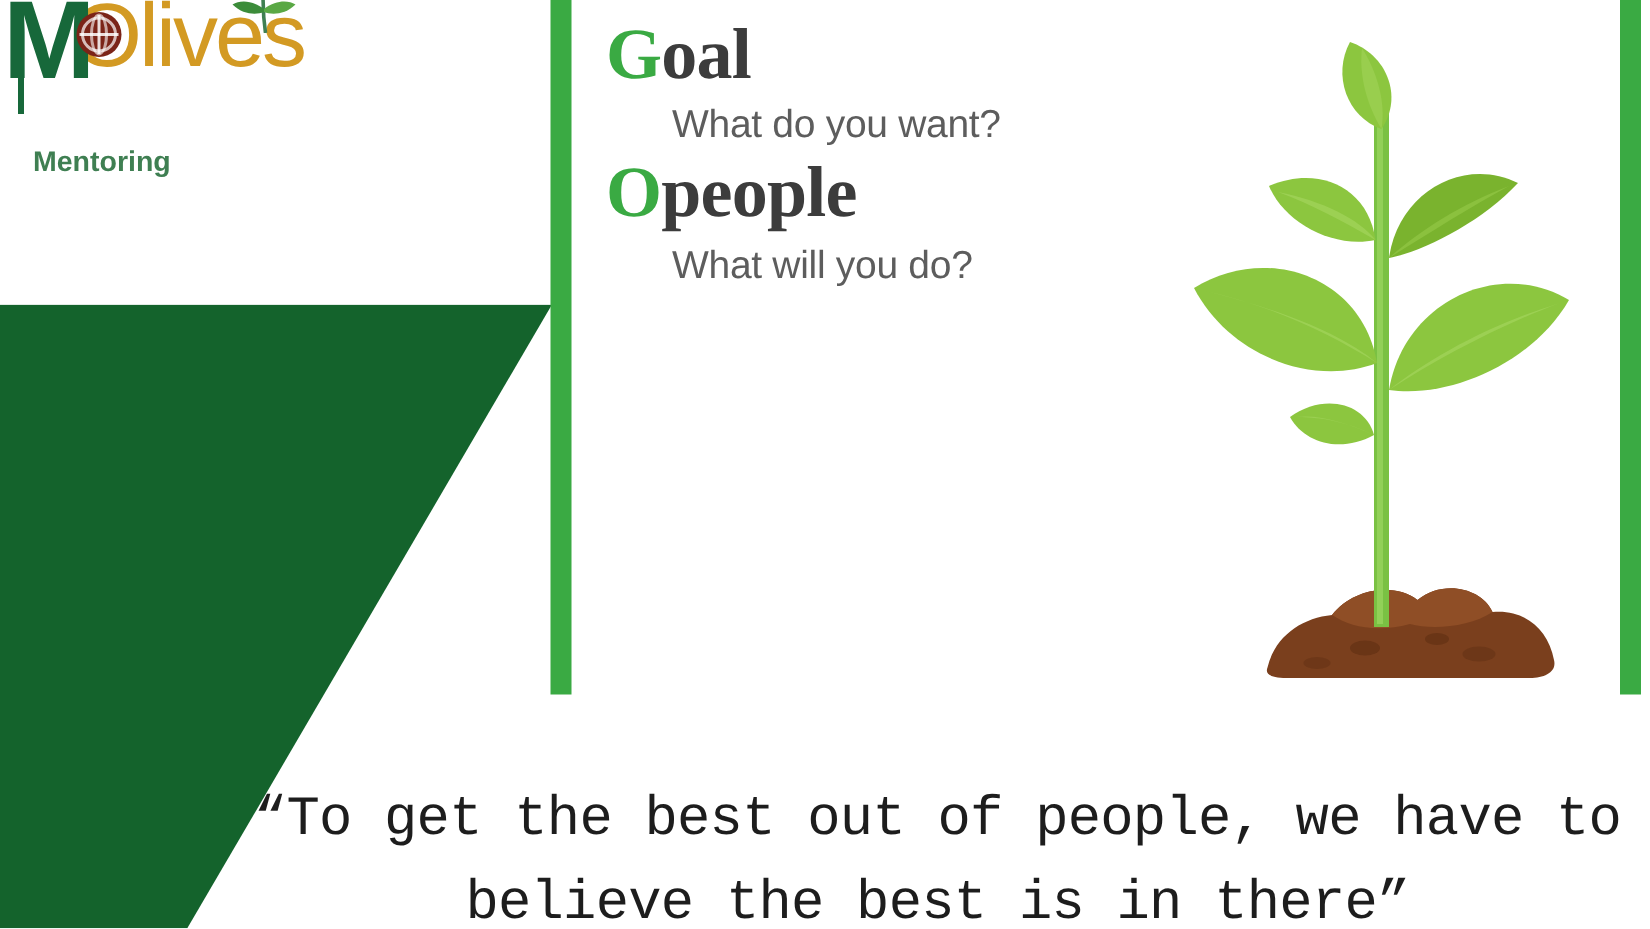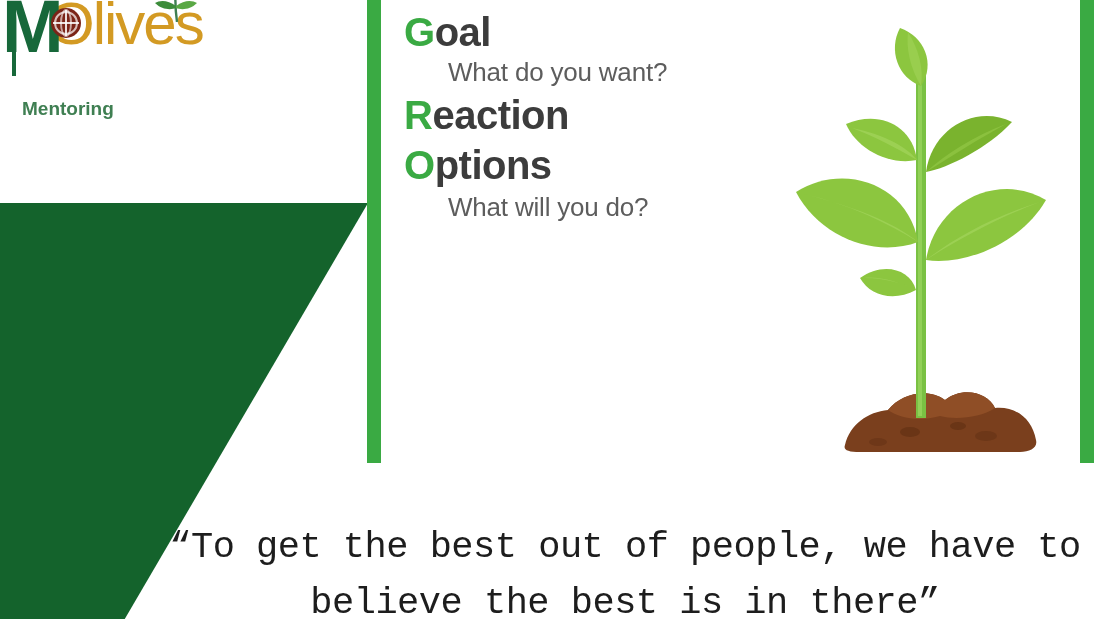--- a/index.html
+++ b/index.html
@@ -149,22 +149,22 @@
 
   
   .grow-list {
     position: absolute;
     left: 404px;
     top: 8px;
     width: 420px;
   }
   .grow-item { margin-bottom: 2px; }
   .grow-heading {
-    font-family: Liberation Sans, sans-serif;
-    font-size: 40px;
+    font-family: Liberation Serif, serif;
+    font-size: 48px;
     font-weight: 700;
     color: #3c3c3c;
     line-height: 1.20;
     letter-spacing: -0.5px;
     white-space: nowrap;
   }
   .grow-heading .initial { color: #3aaa43; }
   .grow-sub {
     font-family: "Liberation Sans", sans-serif;
     font-size: 26px;
@@ -232,25 +232,24 @@
   </div>
 
   <div class="grow-list">
 
     <div class="grow-item">
       <div class="grow-heading"><span class="initial">G</span><span>oal</span></div>
       <div class="grow-sub">What do you want?</div>
     </div>
 
     <div class="grow-item">
-      <div class="grow-heading"><span class="initial">R</span><span>eaction</span></div>
     </div>
 
     <div class="grow-item">
-      <div class="grow-heading"><span class="initial">O</span><span>ptions</span></div>
+      <div class="grow-heading"><span class="initial">O</span><span>people</span></div>
     </div>
 
     <div class="grow-item">
       <div class="grow-sub">What will you do?</div>
     </div>
 
   </div>
 
   <svg class="plant" viewBox="0 0 300 440">
 

